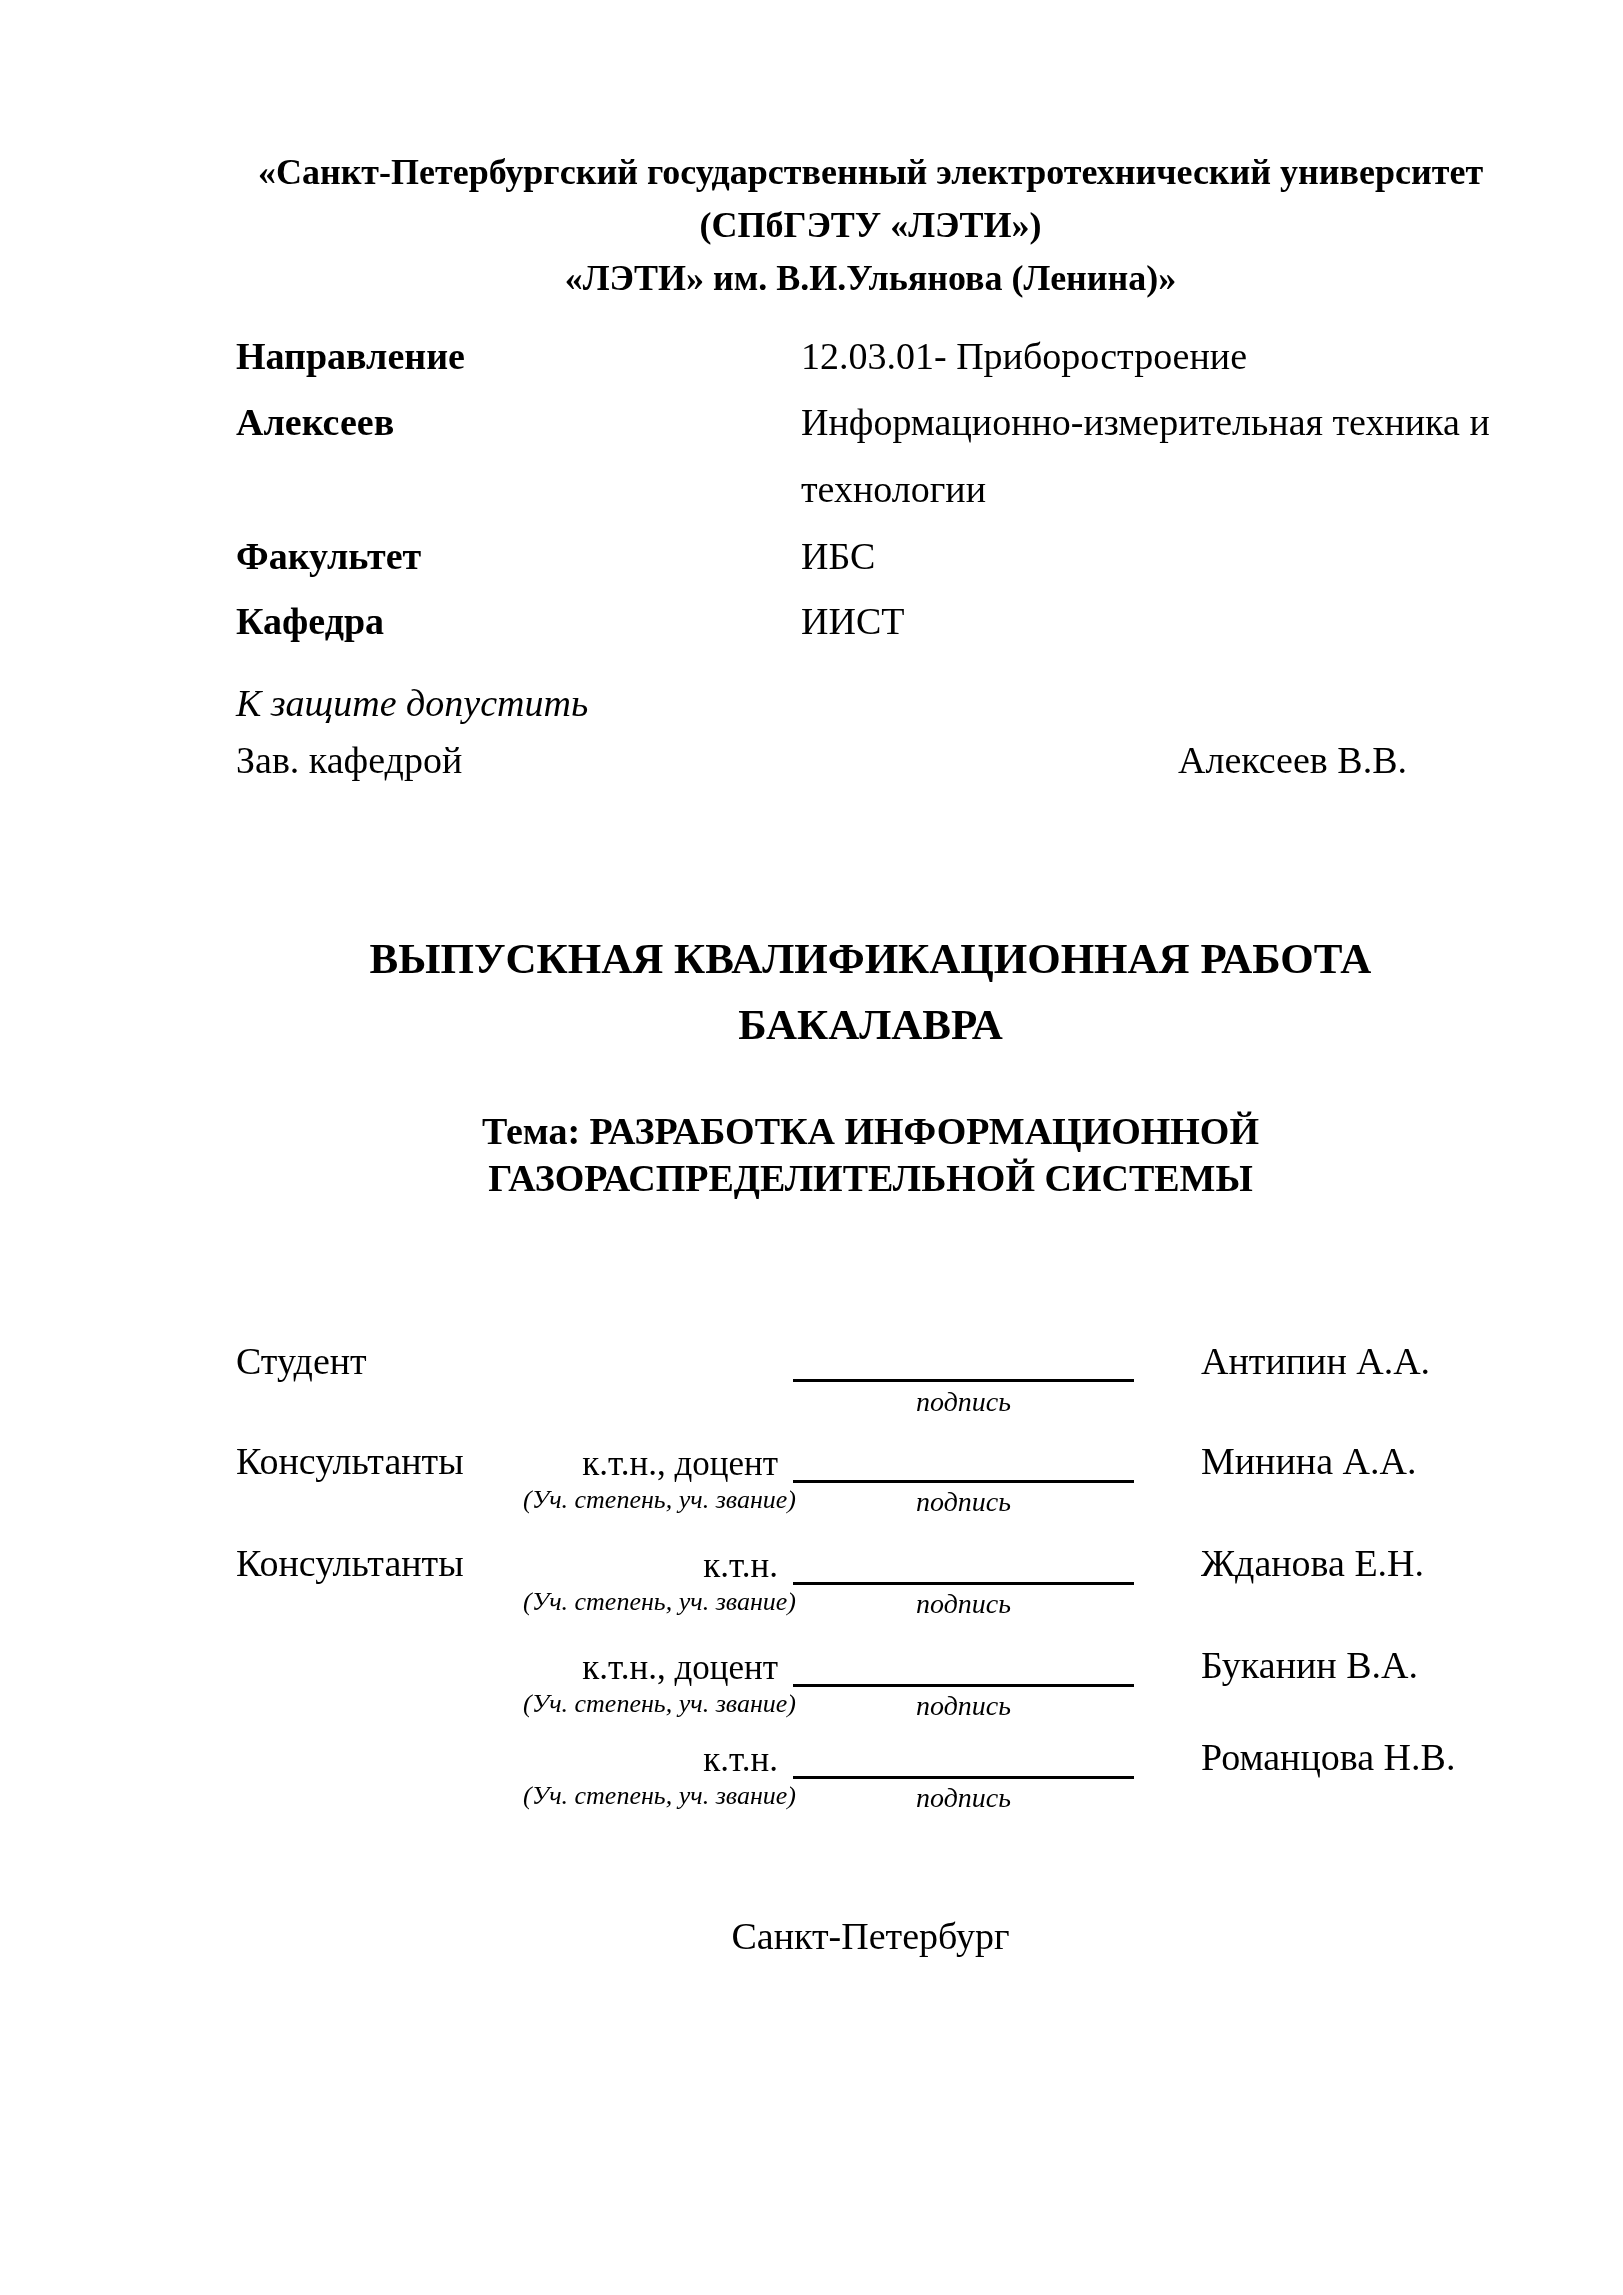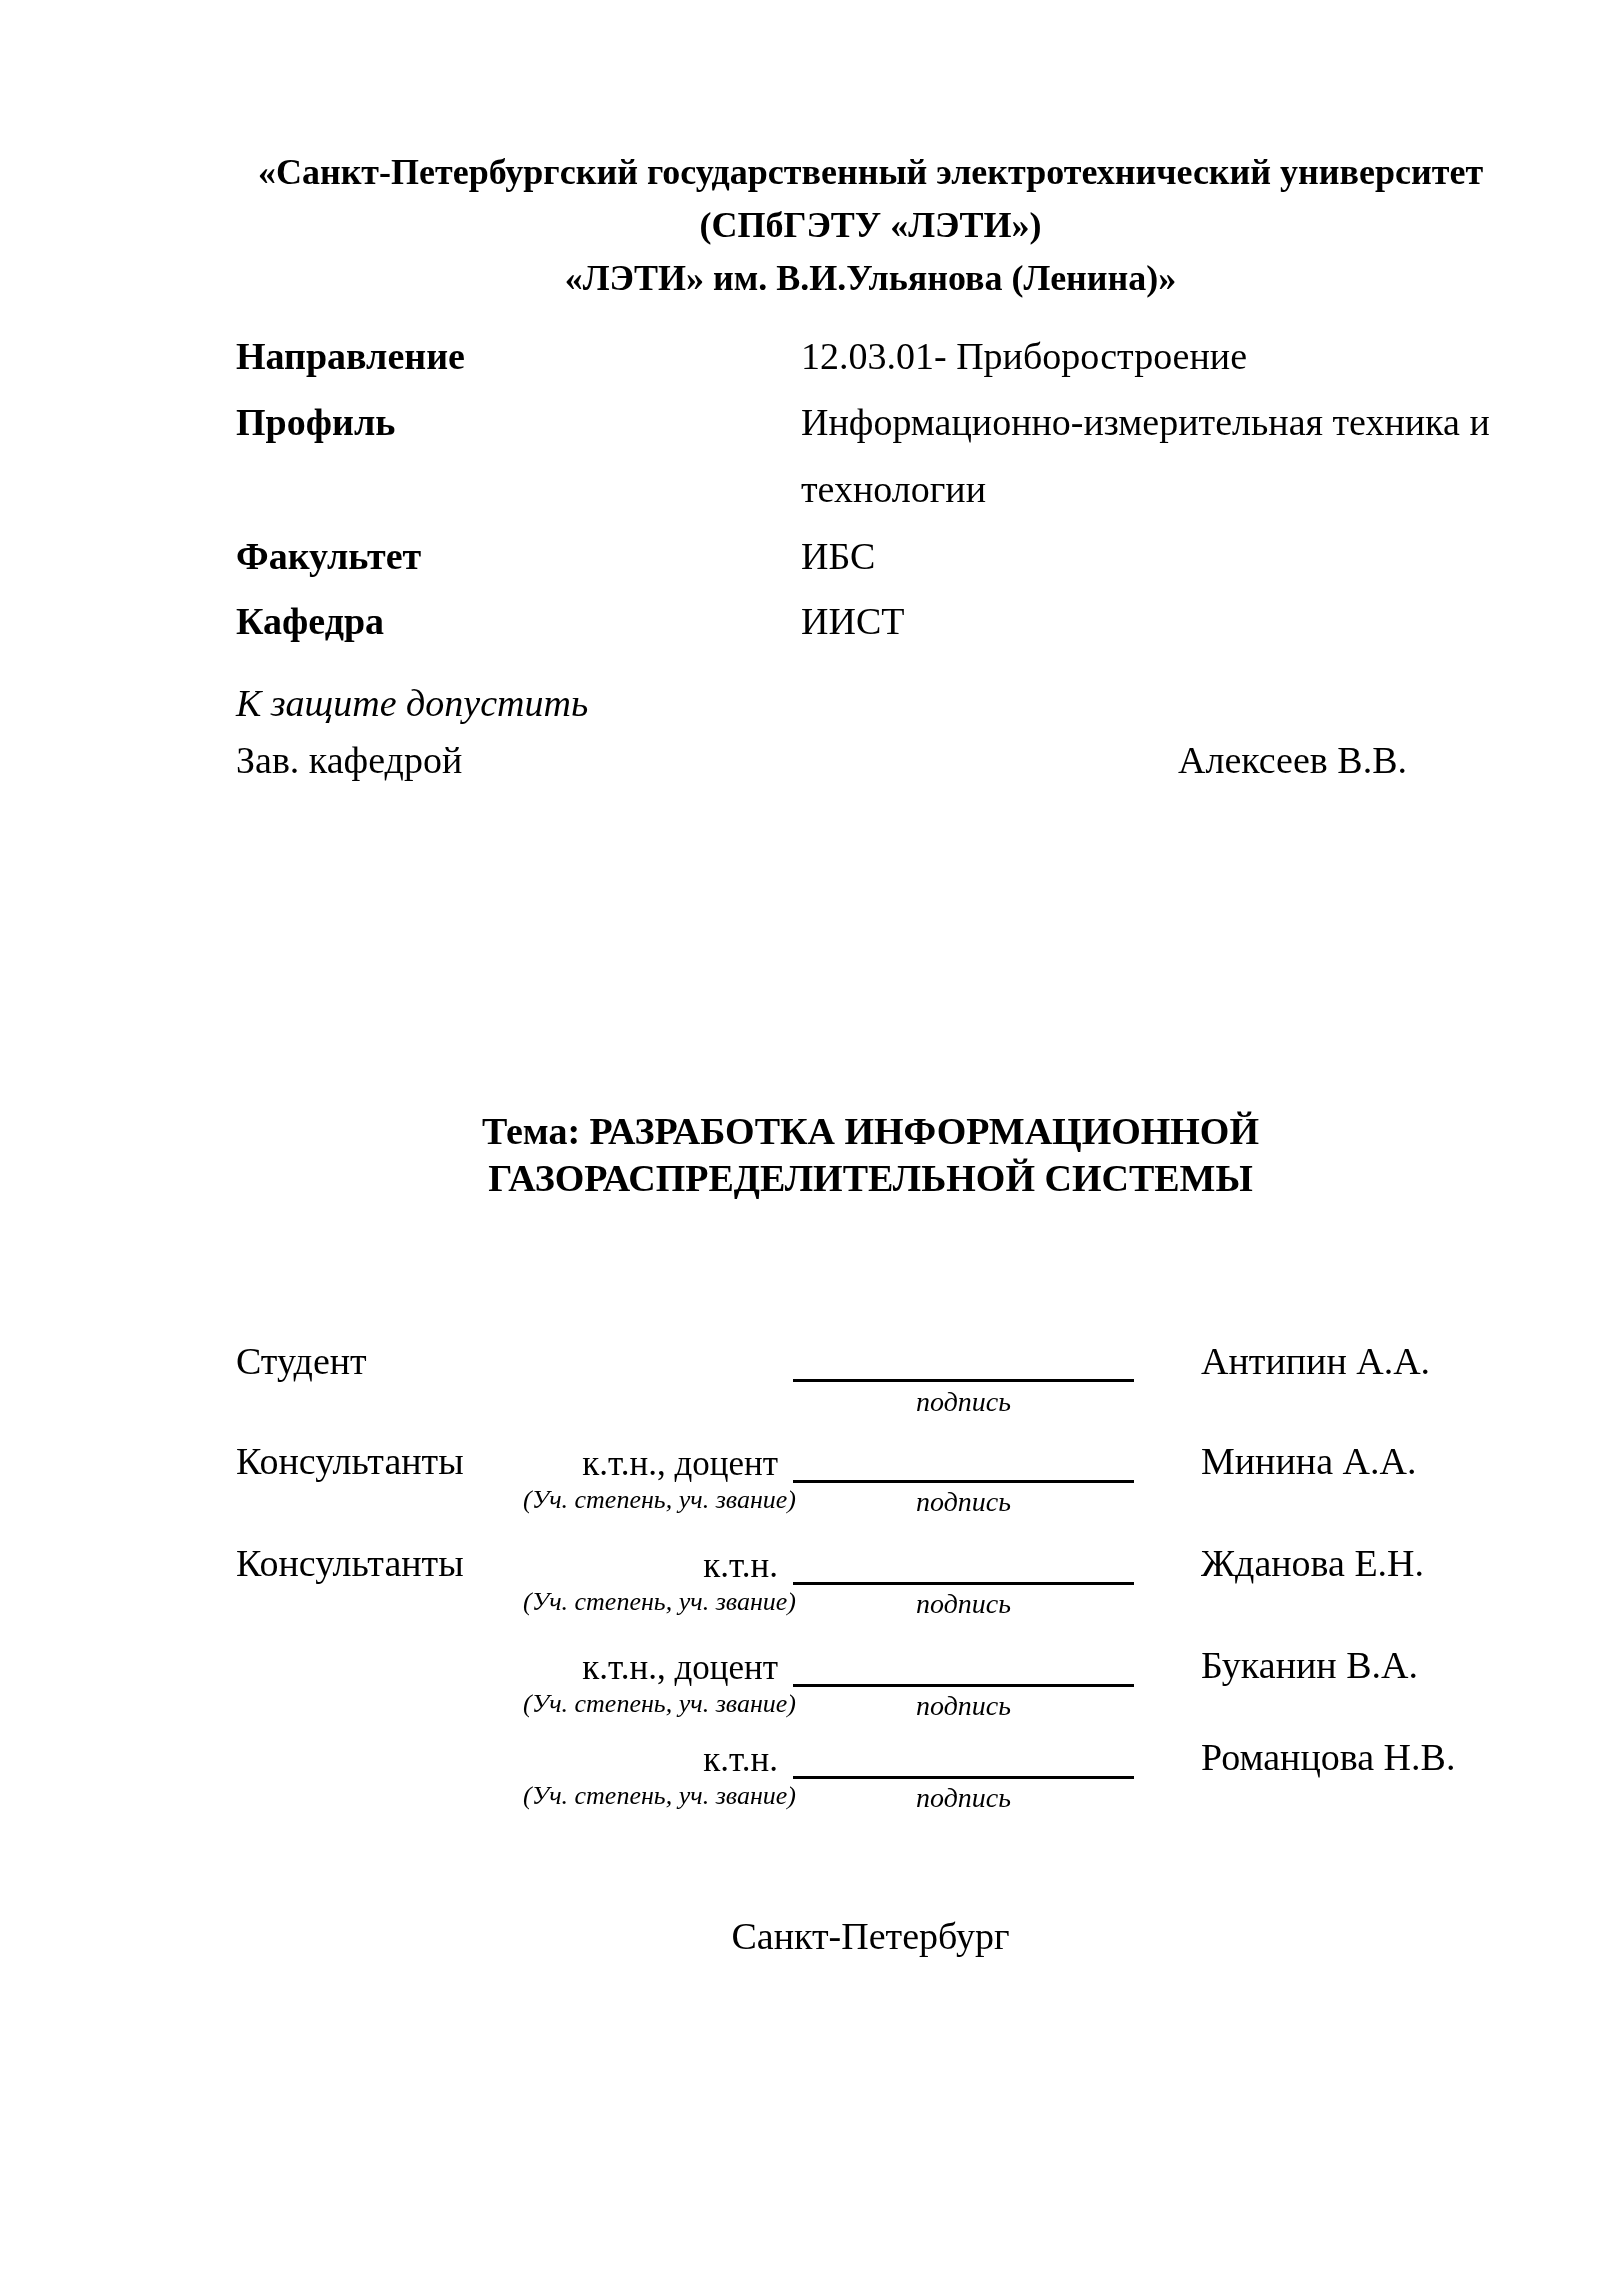--- a/index.html
+++ b/index.html
@@ -139,34 +139,38 @@
 
   <div class="header">
     <div>«Санкт-Петербургский государственный электротехнический университет</div>
     <div>(СПбГЭТУ «ЛЭТИ»)</div>
     <div>«ЛЭТИ» им. В.И.Ульянова (Ленина)»</div>
   </div>
 
   <div class="lbl" style="top:334px">Направление</div>
   <div class="val" style="top:334px">12.03.01- Приборостроение</div>
 
-  <div class="lbl" style="top:400px">Профиль</div>
+  <div class="lbl" style="top:400px">Алексеев</div>
   <div class="val" style="top:400px">Информационно-измерительная техника и</div>
   <div class="val" style="top:467px">технологии</div>
 
   <div class="lbl" style="top:534px">Факультет</div>
   <div class="val" style="top:534px">ИБС</div>
 
   <div class="lbl" style="top:599px">Кафедра</div>
   <div class="val" style="top:599px">ИИСТ</div>
 
   <div class="plain italic" style="top:681px">К защите допустить</div>
   <div class="plain" style="top:738px">Зав. кафедрой</div>
   <div class="right-name" style="top:738px">Алексеев В.В.</div>
 
+  <div class="work-title">
+    <div>ВЫПУСКНАЯ КВАЛИФИКАЦИОННАЯ РАБОТА</div>
+    <div>БАКАЛАВРА</div>
+  </div>
 
   <div class="topic">
     <div>Тема: РАЗРАБОТКА ИНФОРМАЦИОННОЙ</div>
     <div>ГАЗОРАСПРЕДЕЛИТЕЛЬНОЙ СИСТЕМЫ</div>
   </div>
 
   <div class="role" style="top:1339px">Студент</div>
   <div class="sig-line" style="top:1379px"></div>
   <div class="sig-caption" style="top:1386px">подпись</div>
   <div class="signer" style="top:1339px">Антипин А.А.</div>

